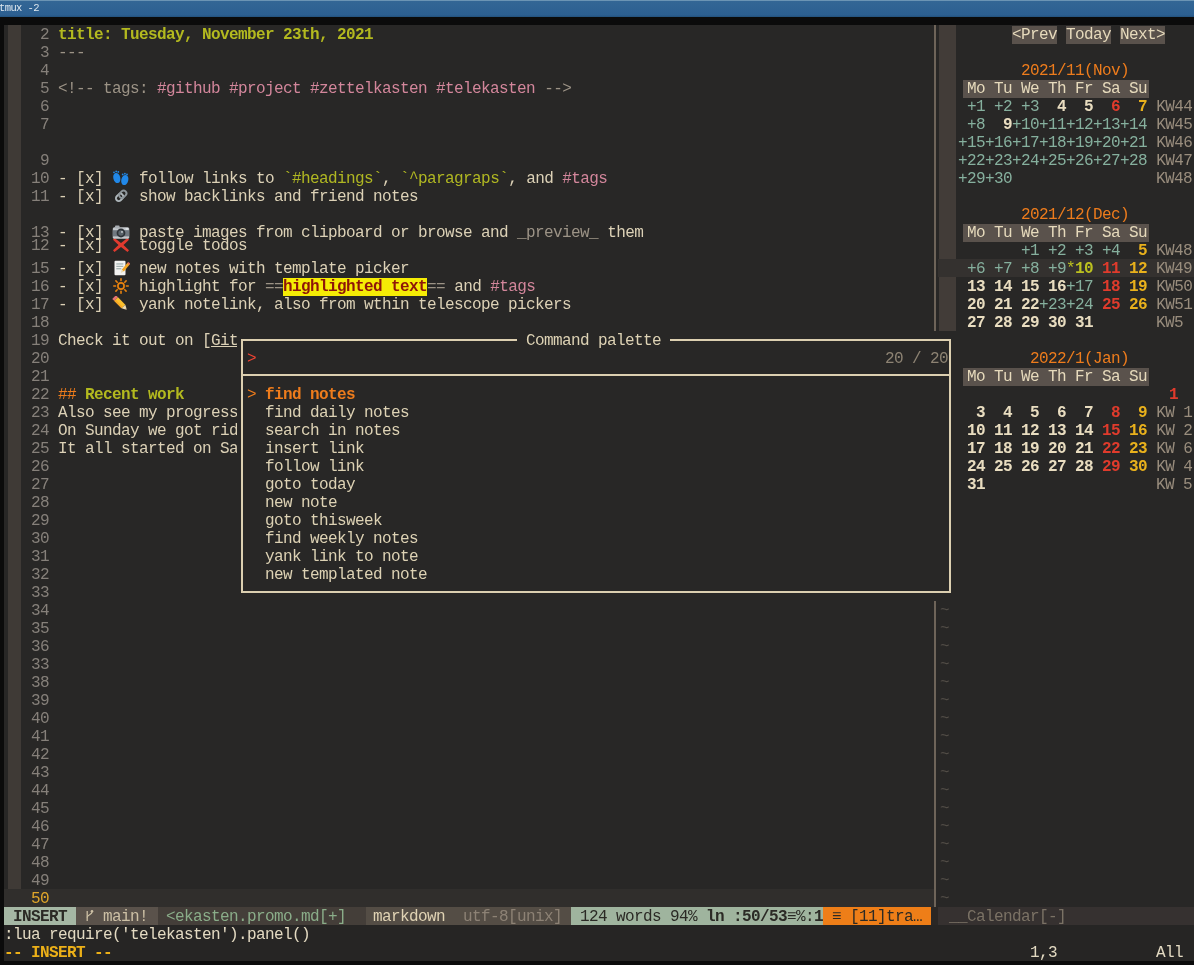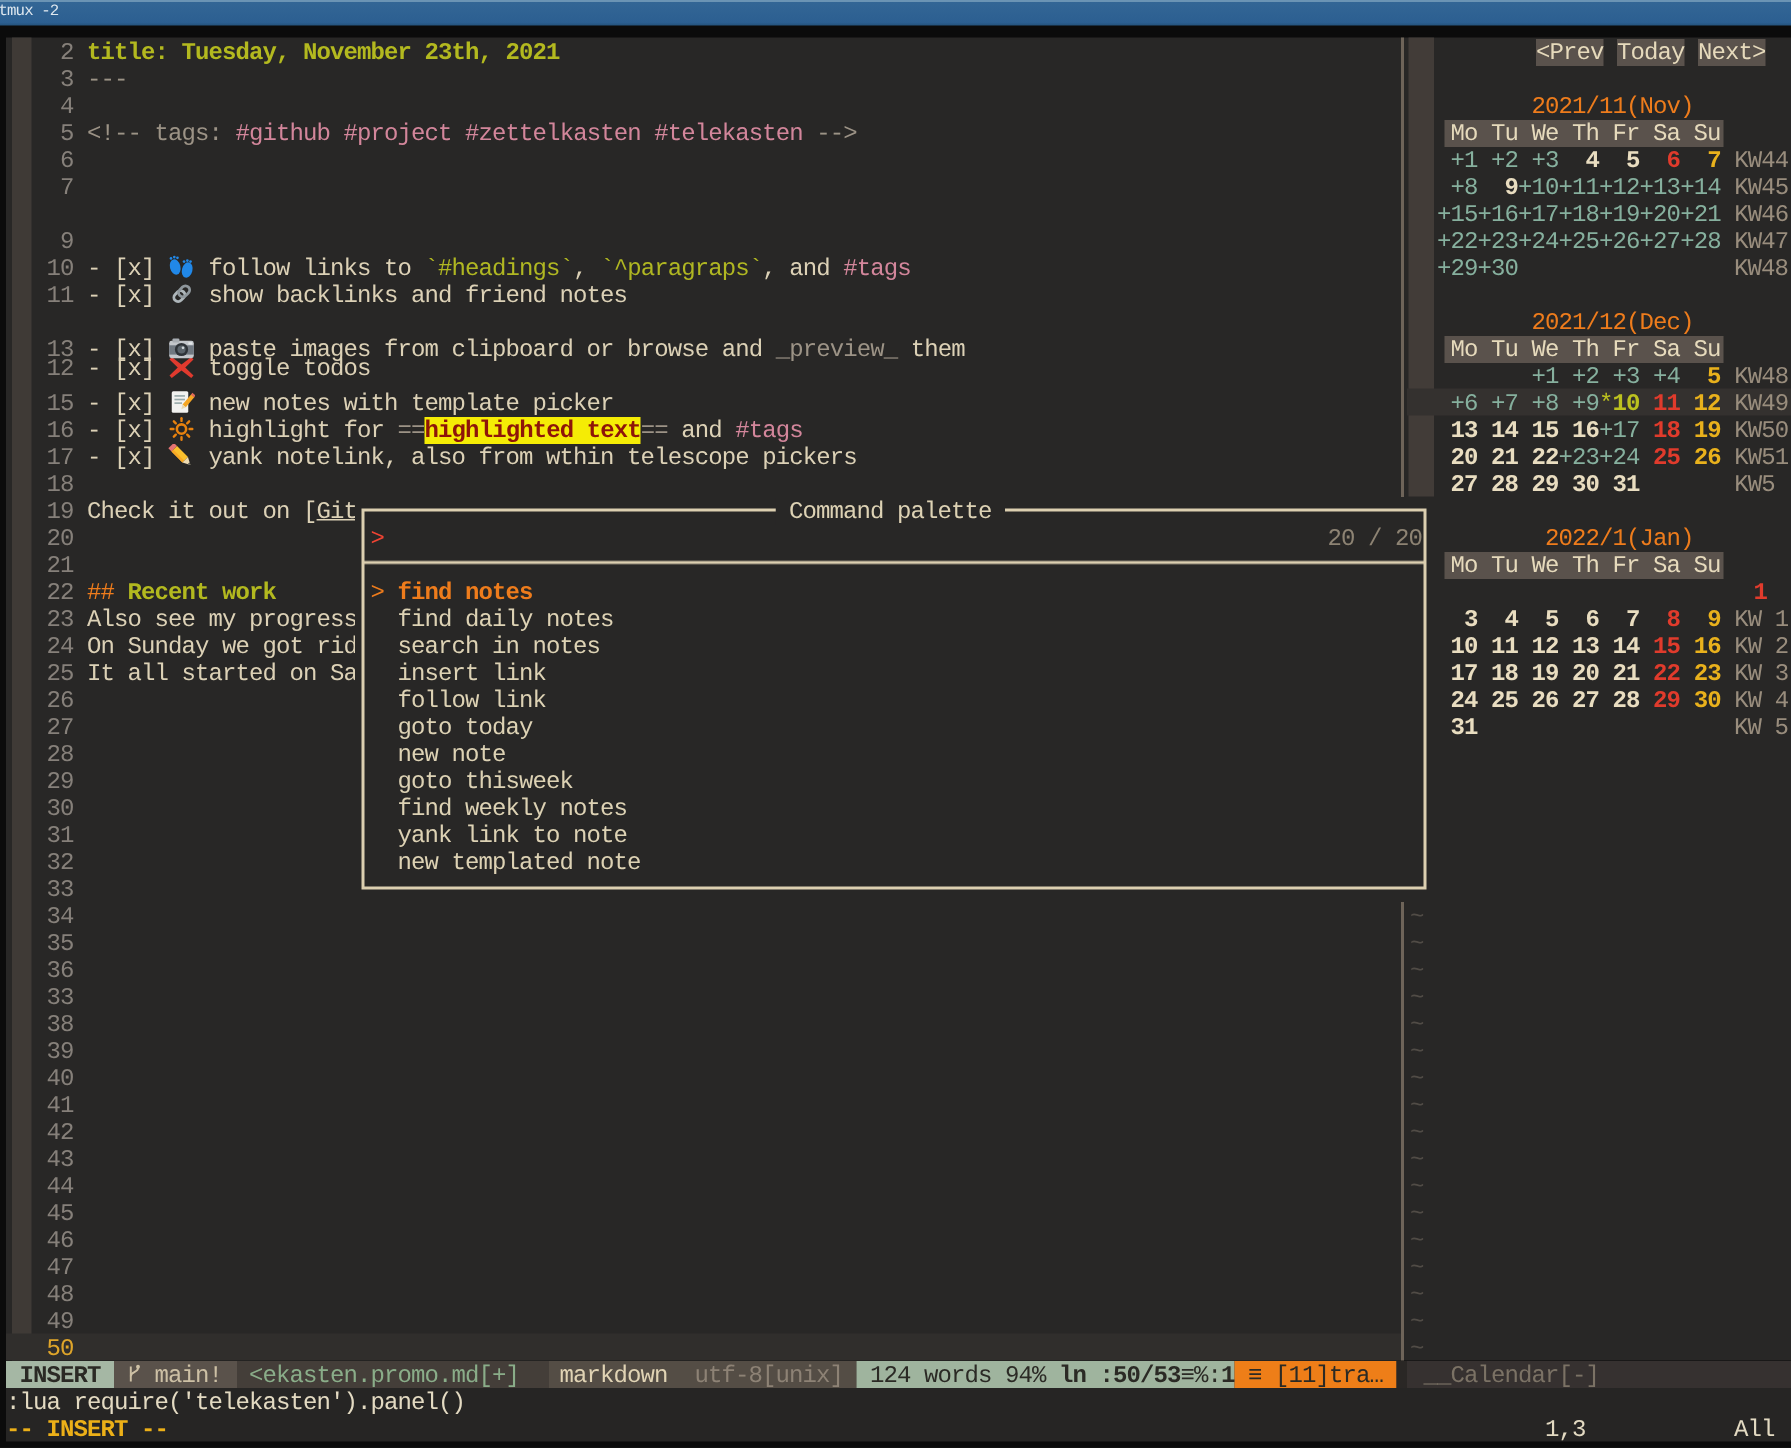--- a/index.html
+++ b/index.html
@@ -156,41 +156,41 @@
 <div class="r" style="left:4px;top:727px;"><span class="num">   41 </span></div>
 <div class="r" style="left:4px;top:745px;"><span class="num">   42 </span></div>
 <div class="r" style="left:4px;top:763px;"><span class="num">   43 </span></div>
 <div class="r" style="left:4px;top:781px;"><span class="num">   44 </span></div>
 <div class="r" style="left:4px;top:799px;"><span class="num">   45 </span></div>
 <div class="r" style="left:4px;top:817px;"><span class="num">   46 </span></div>
 <div class="r" style="left:4px;top:835px;"><span class="num">   47 </span></div>
 <div class="r" style="left:4px;top:853px;"><span class="num">   48 </span></div>
 <div class="r" style="left:4px;top:871px;"><span class="num">   49 </span></div>
 <div class="r" style="left:4px;top:889px;"><span class="cnum">   50 </span></div>
-<div class="r" style="left:1012px;top:25px;margin-left:12px;"><span class="btn">&lt;Prev</span> <span class="btn">Today</span> <span class="btn">Next&gt;</span></div>
+<div class="r" style="left:1012px;top:25px;"><span class="btn">&lt;Prev</span> <span class="btn">Today</span> <span class="btn">Next&gt;</span></div>
 <div class="r" style="left:958px;top:61px;">       <span class="org">2021/11(Nov)</span></div>
 <div class="r" style="left:963px;top:79px;"><span class="hdr">Mo Tu We Th Fr Sa Su</span></div>
 <div class="r" style="left:958px;top:97px;"><span class="teal"> +1</span><span class="teal"> +2</span><span class="teal"> +3</span><span class="cday">  4</span><span class="cday">  5</span><span class="cred">  6</span><span class="cyel">  7</span> <span class="kw">KW44</span></div>
 <div class="r" style="left:958px;top:115px;"><span class="teal"> +8</span><span class="cday">  9</span><span class="teal">+10</span><span class="teal">+11</span><span class="teal">+12</span><span class="teal">+13</span><span class="teal">+14</span> <span class="kw">KW45</span></div>
 <div class="r" style="left:958px;top:133px;"><span class="teal">+15</span><span class="teal">+16</span><span class="teal">+17</span><span class="teal">+18</span><span class="teal">+19</span><span class="teal">+20</span><span class="teal">+21</span> <span class="kw">KW46</span></div>
 <div class="r" style="left:958px;top:151px;"><span class="teal">+22</span><span class="teal">+23</span><span class="teal">+24</span><span class="teal">+25</span><span class="teal">+26</span><span class="teal">+27</span><span class="teal">+28</span> <span class="kw">KW47</span></div>
 <div class="r" style="left:958px;top:169px;"><span class="teal">+29</span><span class="teal">+30</span>                <span class="kw">KW48</span></div>
 <div class="r" style="left:958px;top:205px;">       <span class="org">2021/12(Dec)</span></div>
 <div class="r" style="left:963px;top:223px;"><span class="hdr">Mo Tu We Th Fr Sa Su</span></div>
 <div class="r" style="left:958px;top:241px;">      <span class="teal"> +1</span><span class="teal"> +2</span><span class="teal"> +3</span><span class="teal"> +4</span><span class="cyel">  5</span> <span class="kw">KW48</span></div>
 <div class="r" style="left:958px;top:259px;"><span class="teal"> +6 +7 +8 +9</span><span class="tdy">*</span><span class="tdyb">10</span><span class="cred"> 11</span><span class="cyel"> 12</span> <span class="kw">KW49</span></div>
 <div class="r" style="left:958px;top:277px;"><span class="cday"> 13</span><span class="cday"> 14</span><span class="cday"> 15</span><span class="cday"> 16</span><span class="teal">+17</span><span class="cred"> 18</span><span class="cyel"> 19</span> <span class="kw">KW50</span></div>
 <div class="r" style="left:958px;top:295px;"><span class="cday"> 20</span><span class="cday"> 21</span><span class="cday"> 22</span><span class="teal">+23</span><span class="teal">+24</span><span class="cred"> 25</span><span class="cyel"> 26</span> <span class="kw">KW51</span></div>
 <div class="r" style="left:958px;top:313px;"><span class="cday"> 27</span><span class="cday"> 28</span><span class="cday"> 29</span><span class="cday"> 30</span><span class="cday"> 31</span>       <span class="kw">KW5</span></div>
 <div class="r" style="left:958px;top:349px;">       <span class="org"> 2022/1(Jan)</span></div>
 <div class="r" style="left:963px;top:367px;"><span class="hdr">Mo Tu We Th Fr Sa Su</span></div>
 <div class="r" style="left:1016px;top:385px;">               <span class="cred">  1</span><span class="cyel">  2</span> <span class="kw">KW52</span></div>
 <div class="r" style="left:958px;top:403px;"><span class="cday">  3</span><span class="cday">  4</span><span class="cday">  5</span><span class="cday">  6</span><span class="cday">  7</span><span class="cred">  8</span><span class="cyel">  9</span> <span class="kw">KW 1</span></div>
 <div class="r" style="left:958px;top:421px;"><span class="cday"> 10</span><span class="cday"> 11</span><span class="cday"> 12</span><span class="cday"> 13</span><span class="cday"> 14</span><span class="cred"> 15</span><span class="cyel"> 16</span> <span class="kw">KW 2</span></div>
-<div class="r" style="left:958px;top:439px;"><span class="cday"> 17</span><span class="cday"> 18</span><span class="cday"> 19</span><span class="cday"> 20</span><span class="cday"> 21</span><span class="cred"> 22</span><span class="cyel"> 23</span> <span class="kw">KW 3</span></div>
+<div class="r" style="left:958px;top:439px;"><span class="cday"> 17</span><span class="cday"> 18</span><span class="cday"> 19</span><span class="cday"> 20</span><span class="cday"> 21</span><span class="cred"> 22</span><span class="cyel"> 23</span> <span class="kw">KW 6</span></div>
 <div class="r" style="left:958px;top:457px;"><span class="cday"> 24</span><span class="cday"> 25</span><span class="cday"> 26</span><span class="cday"> 27</span><span class="cday"> 28</span><span class="cred"> 29</span><span class="cyel"> 30</span> <span class="kw">KW 4</span></div>
 <div class="r" style="left:958px;top:475px;"><span class="cday"> 31</span>                   <span class="kw">KW 5</span></div>
 <div class="r" style="left:940px;top:601px;"><span class="tld">~</span></div>
 <div class="r" style="left:940px;top:619px;"><span class="tld">~</span></div>
 <div class="r" style="left:940px;top:637px;"><span class="tld">~</span></div>
 <div class="r" style="left:940px;top:655px;"><span class="tld">~</span></div>
 <div class="r" style="left:940px;top:673px;"><span class="tld">~</span></div>
 <div class="r" style="left:940px;top:691px;"><span class="tld">~</span></div>
 <div class="r" style="left:940px;top:709px;"><span class="tld">~</span></div>
 <div class="r" style="left:940px;top:727px;"><span class="tld">~</span></div>

